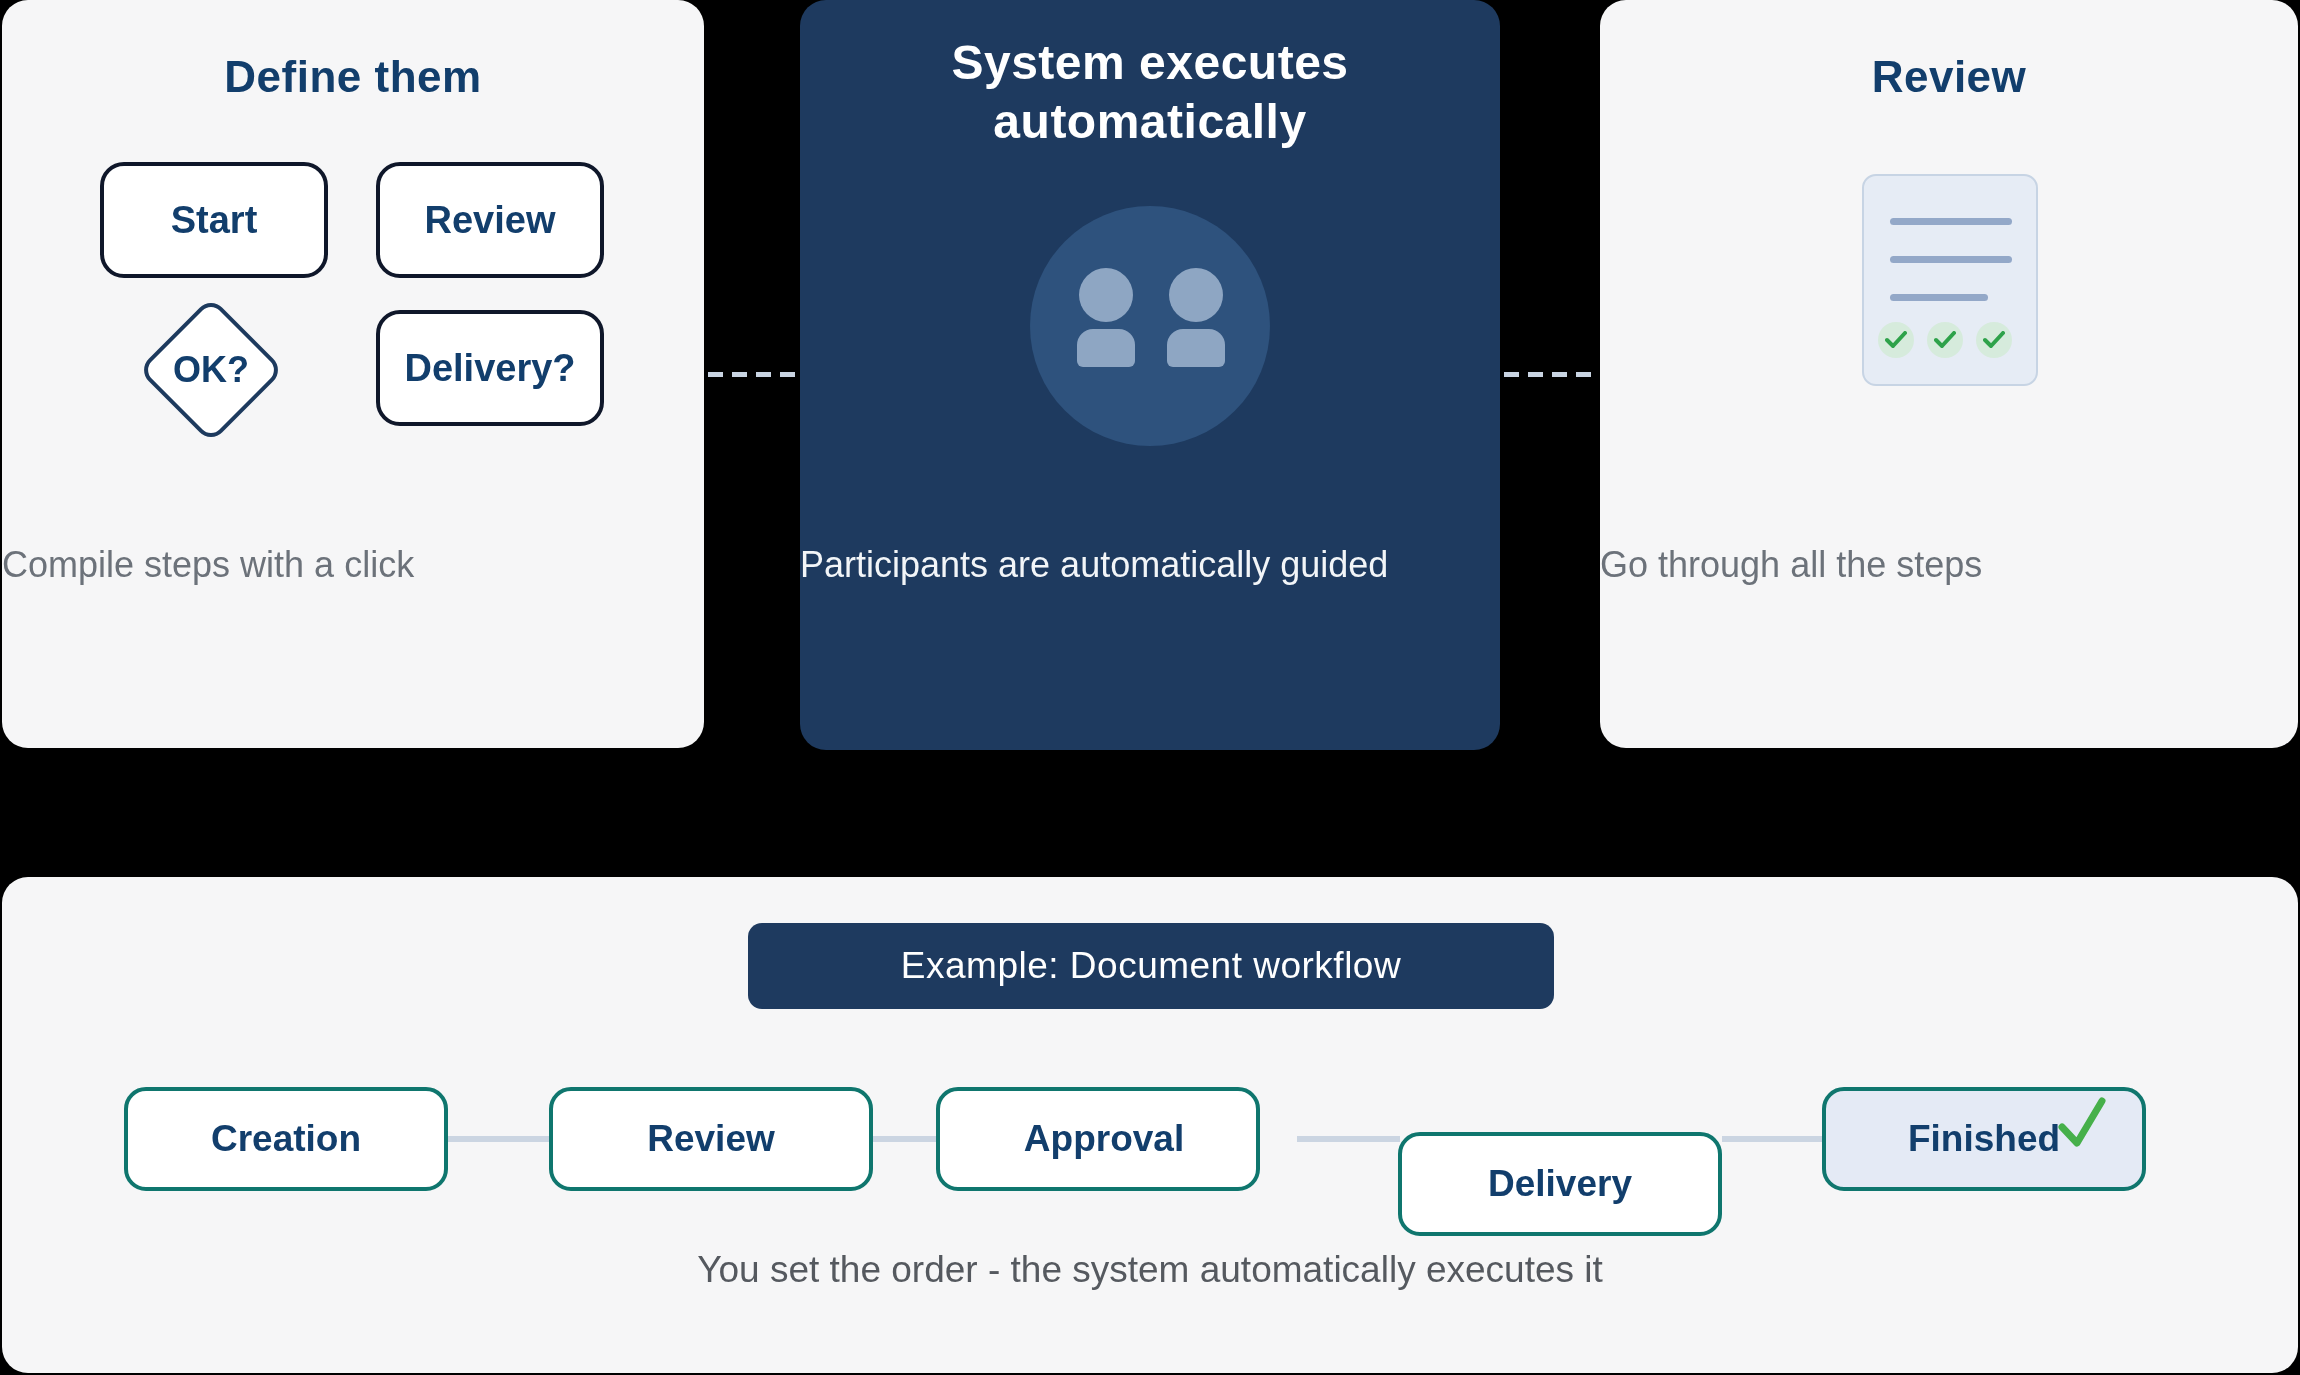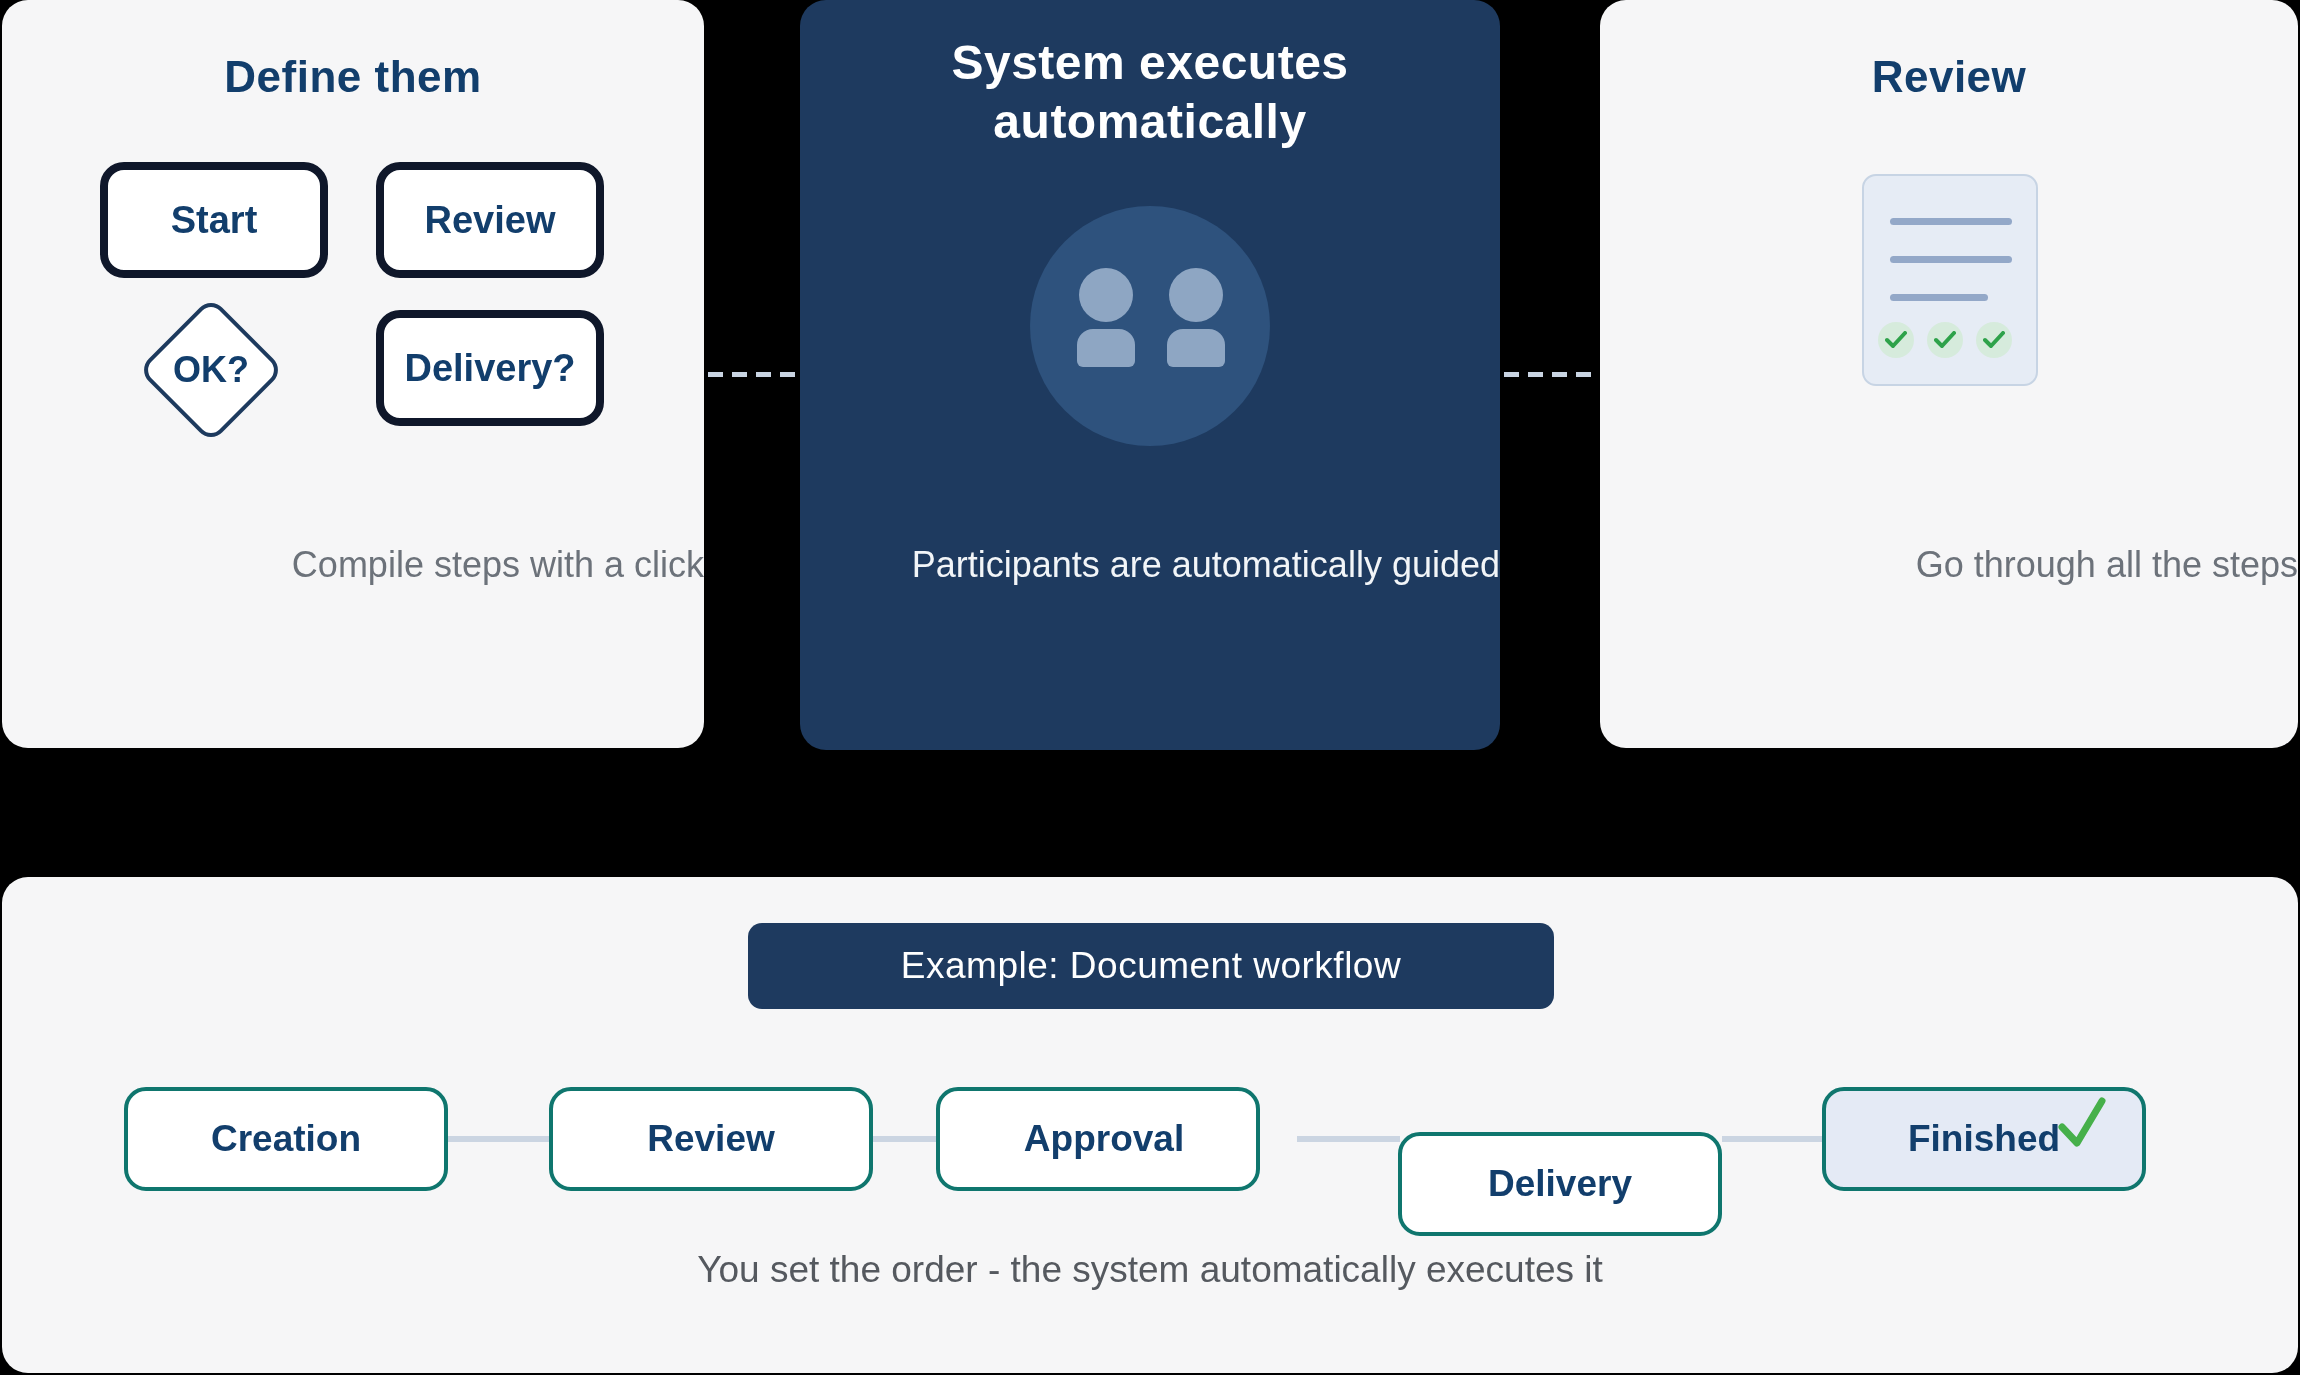--- a/index.html
+++ b/index.html
@@ -11,27 +11,27 @@
   .card-dark{background:#1E3A5F;}
   .card-title{
     position:absolute;left:0;right:0;top:52px;text-align:center;
     font-size:44px;font-weight:700;color:#123E6C;letter-spacing:.5px;
   }
   .card-title-dark{
     position:absolute;left:0;right:0;top:34px;text-align:center;
     font-size:48px;font-weight:700;color:#FFFFFF;line-height:1.22;letter-spacing:.5px;
   }
   .card-caption{
-    position:absolute;left:0;right:0;top:544px;text-align:right;
+    position:absolute;left:0;right:0;top:544px;text-align:left;
     font-size:36px;font-weight:400;color:#6C727A;
   }
   .card-caption-dark{color:#F2F5F8;}
   
   .shape-box{
-    position:absolute;background:#FFFFFF;border:8px solid #0f172a;border-radius:24px;
+    position:absolute;background:#FFFFFF;border:4px solid #0f172a;border-radius:24px;
     box-sizing:border-box;display:flex;align-items:center;justify-content:center;
     font-size:38px;font-weight:700;color:#123E6C;
   }
   .diamond{
     position:absolute;width:104px;height:104px;background:#FFFFFF;
     border:4px solid #1D3A5E;border-radius:16px;box-sizing:border-box;
     transform:rotate(45deg);display:flex;align-items:center;justify-content:center;
   }
   .diamond-label{transform:rotate(-45deg);font-size:36px;font-weight:700;color:#123E6C;}
   

